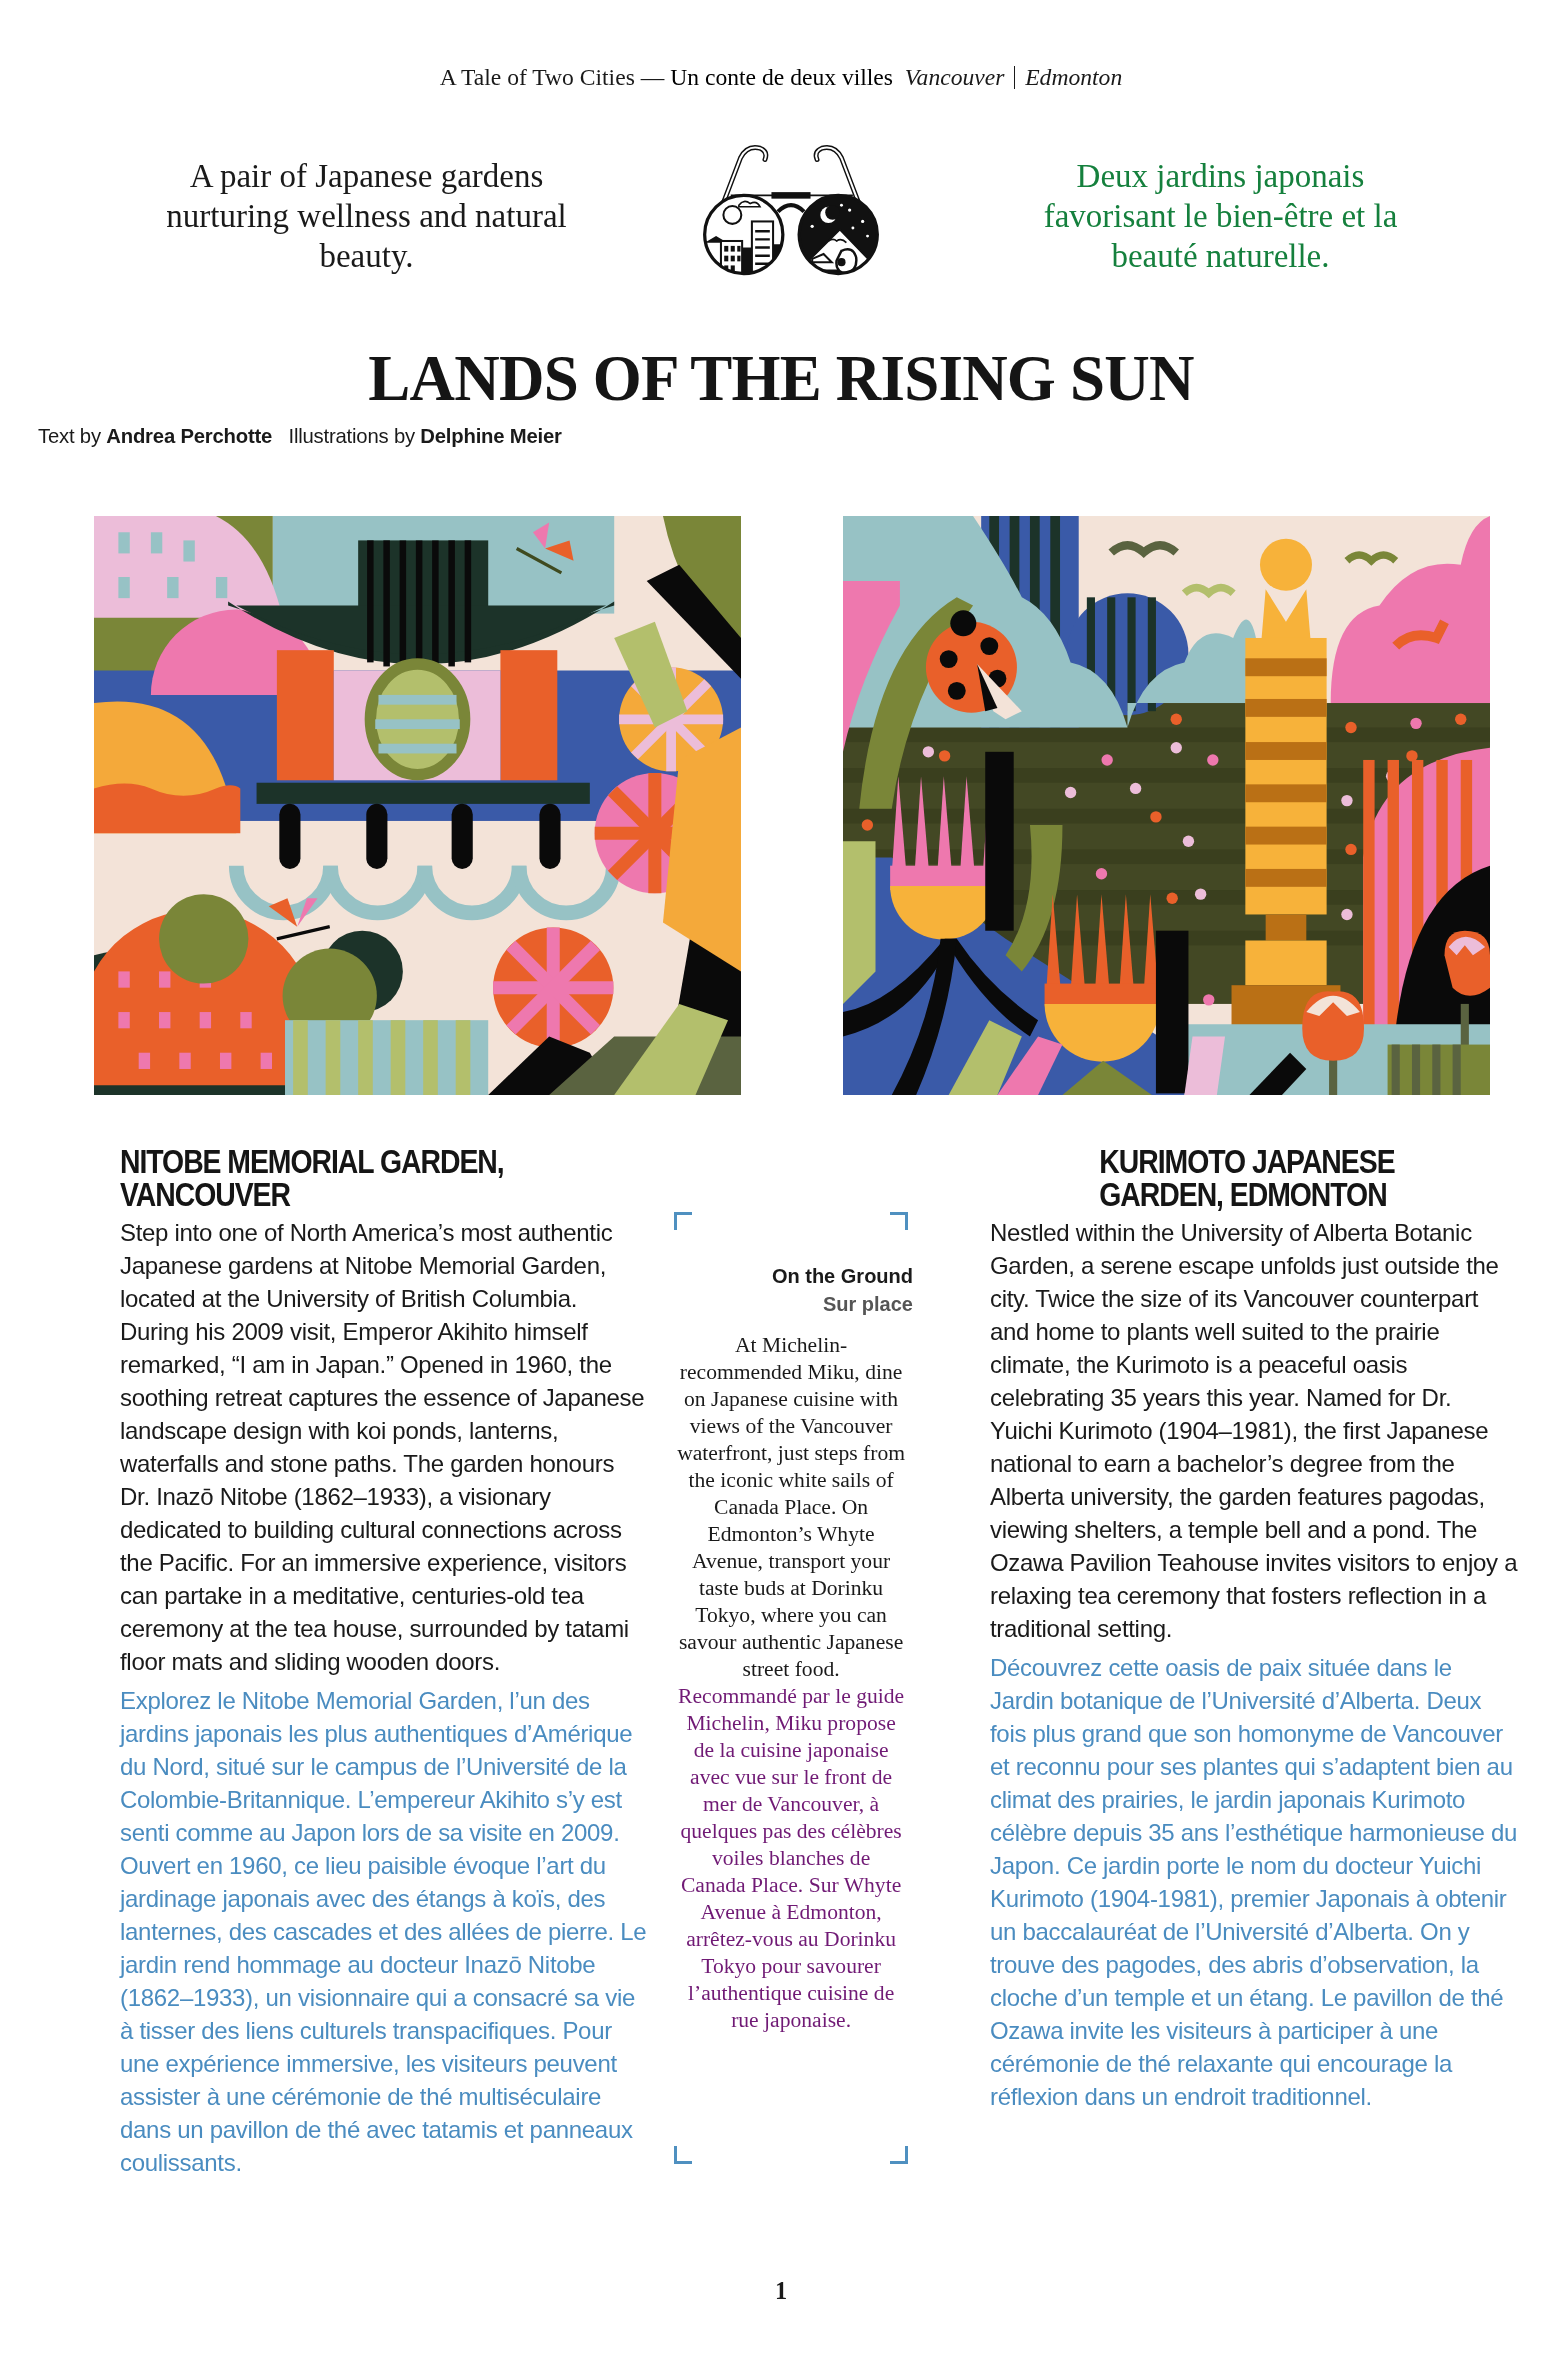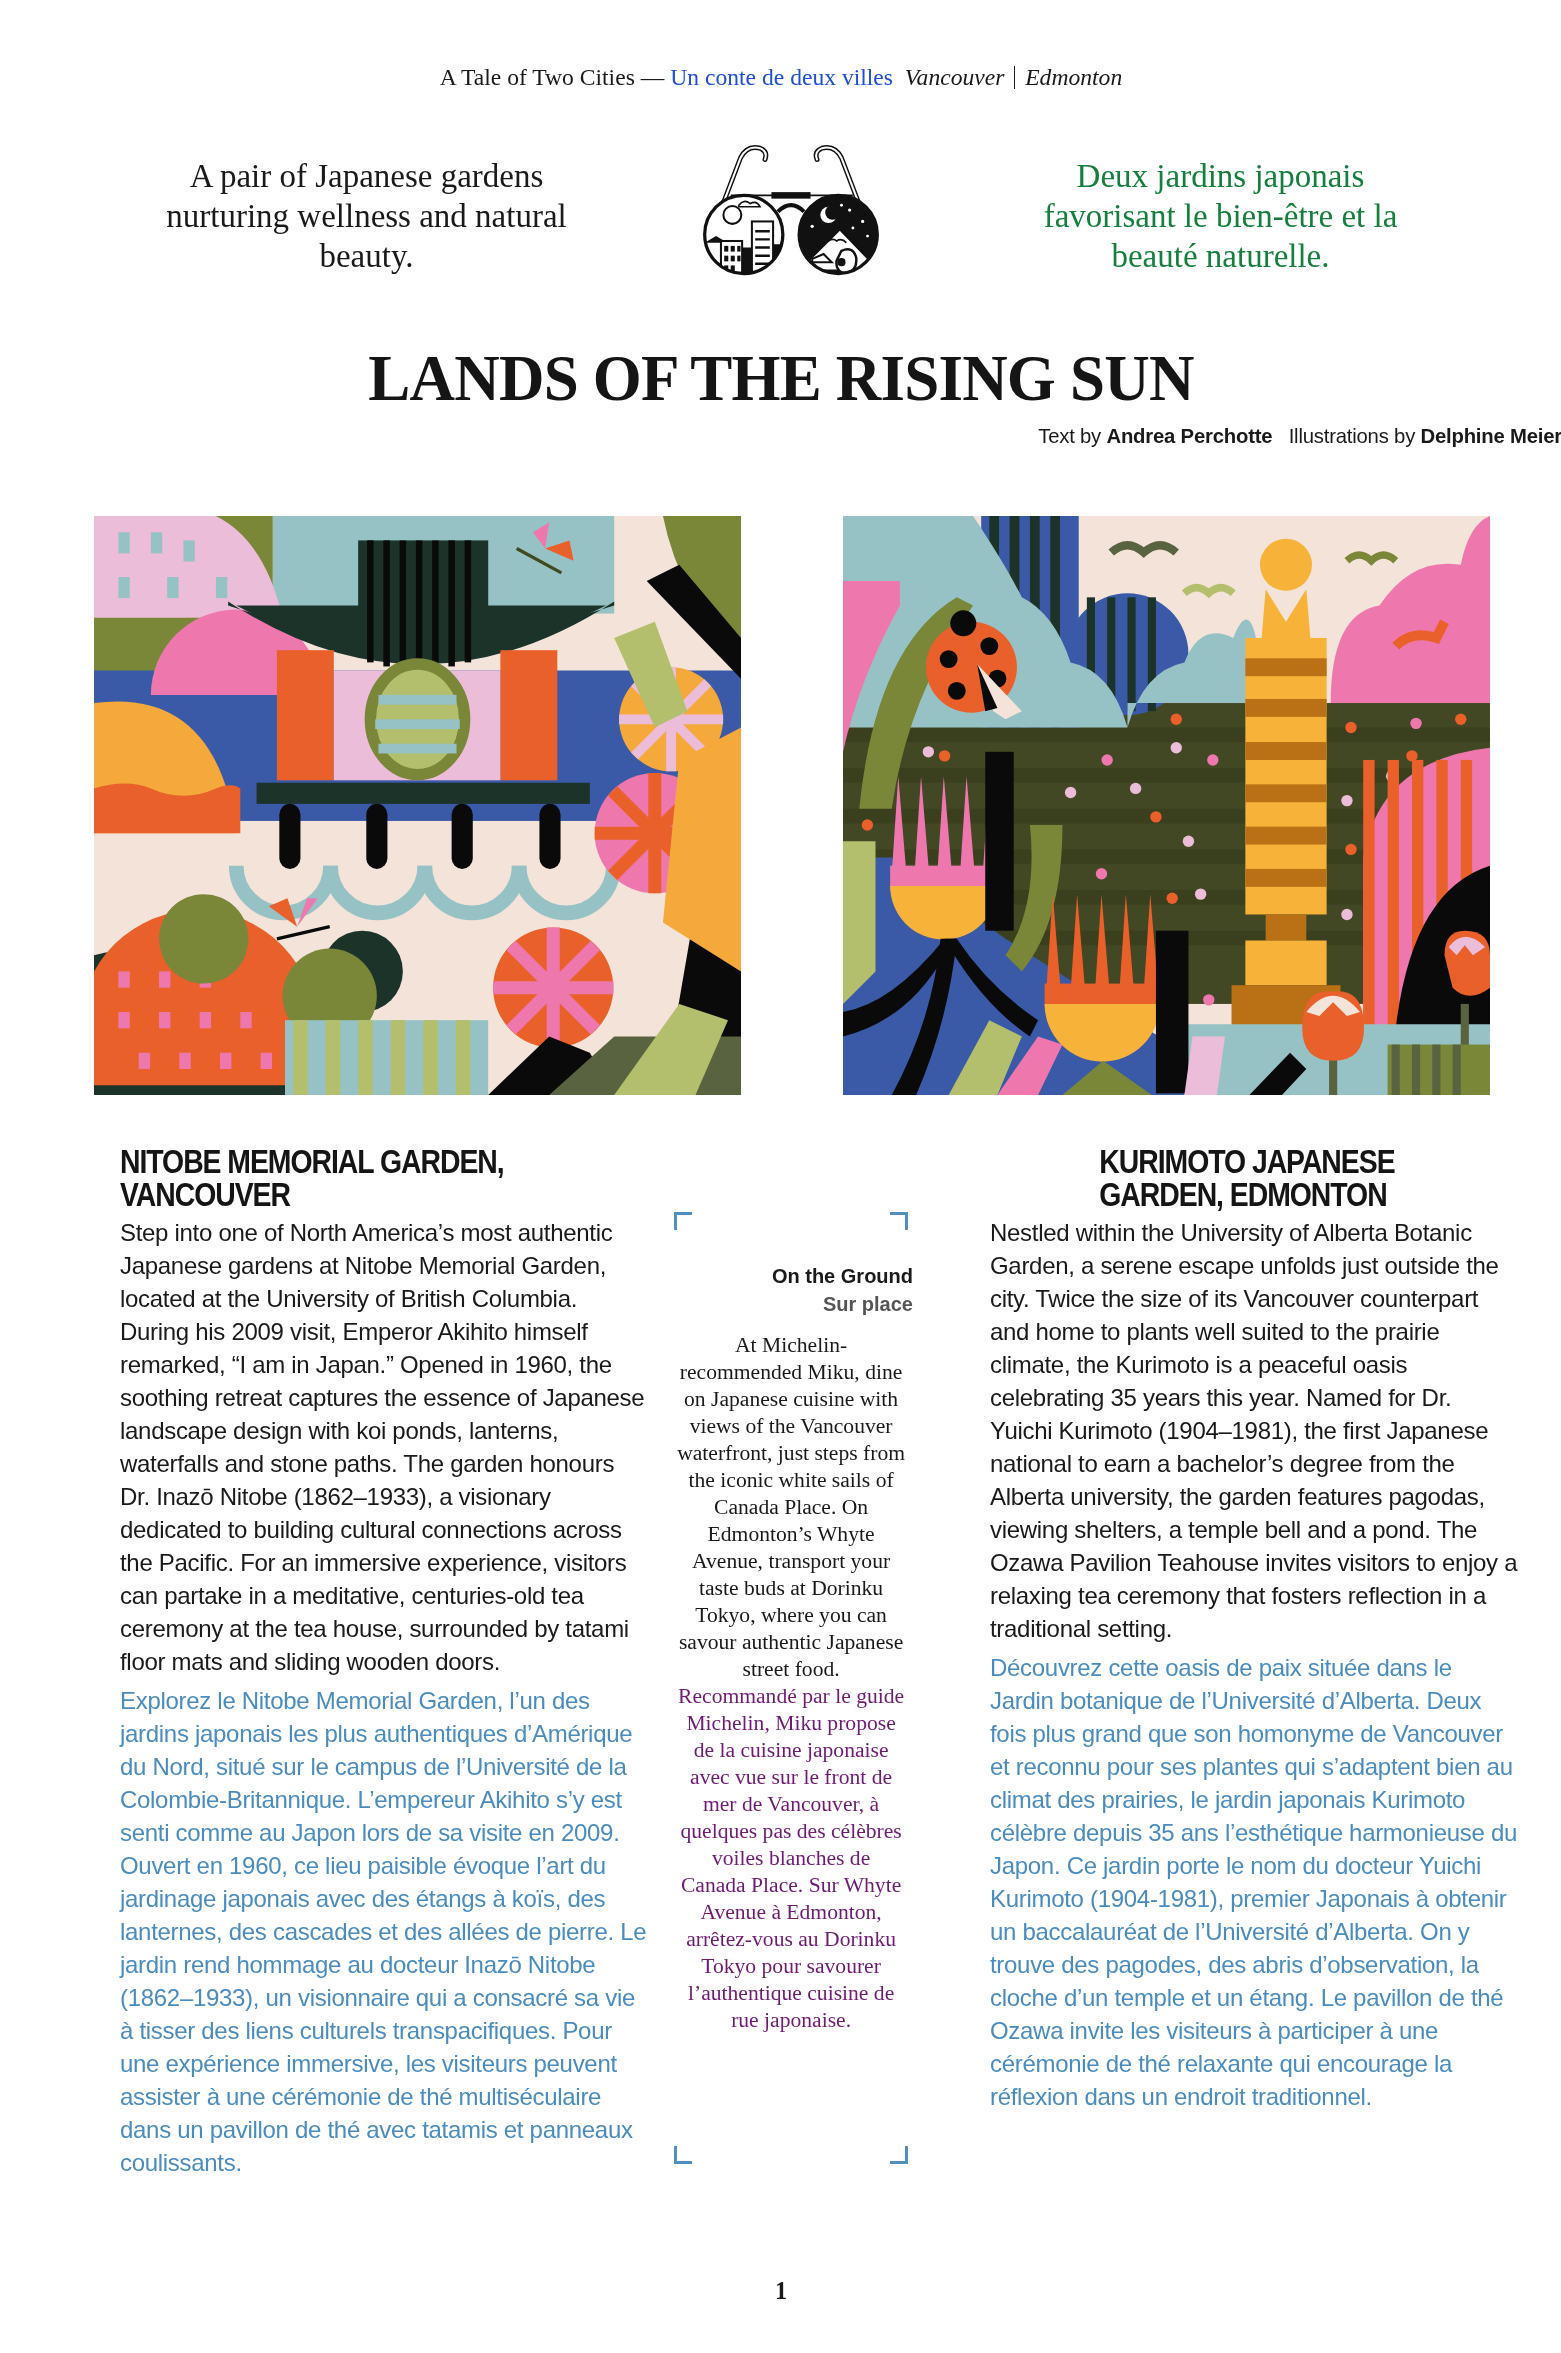--- a/index.html
+++ b/index.html
@@ -5,42 +5,42 @@
   * { margin: 0; padding: 0; box-sizing: border-box; }
   html, body { width: 1562px; height: 2354px; background: #ffffff; overflow: hidden; }
   body { position: relative; color: #1a1a1a; }
 
   
   .running-head {
     position: absolute; top: 63px; left: 0; width: 1562px;
     text-align: center; font-size: 23.6px; line-height: 29px;
     font-family: "Liberation Serif", serif; color: #1a1a1a;
   }
-  .running-head .fr { color: #1d4ed8; }
+  .running-head .fr { color: #000000; }
   .running-head .it { font-style: italic; }
   .running-head .bar { display: inline-block; width: 1.2px; height: 23px; background: #1a1a1a; vertical-align: -4.1px; margin: 0 9.8px; }
 
   
   .deck {
     position: absolute; top: 156px; width: 423px; text-align: center;
     font-family: "Liberation Serif", serif; font-size: 33px; line-height: 40px;
   }
   .deck.en { left: 155px; color: #1a1a1a; }
   .deck.fr { left: 1009px; color: #15803d; }
 
   .glasses { position: absolute; left: 690px; top: 140px; width: 202px; height: 140px; }
 
   .title {
     position: absolute; top: 342px; left: 0; width: 1562px; text-align: center;
     font-family: "Liberation Serif", serif; font-weight: bold;
     font-size: 63px; line-height: 73px; letter-spacing: -0.8px; color: #151515;
     transform: scaleY(1.05);
   }
   .byline {
-    position: absolute; top: 423px; left: 0; width: 1562px; text-align: right;
+    position: absolute; top: 423px; left: 0; width: 1562px; text-align: left;
     font-family: "Liberation Sans", sans-serif; font-size: 20.3px; line-height: 26px; color: #1a1a1a;
     letter-spacing: -0.2px;
     padding-left: 38px;
   }
   .byline b { font-weight: bold; }
 
   .illus { position: absolute; top: 516px; width: 647px; height: 579px; overflow: hidden; }
   .illus.left { left: 94px; }
   .illus.right { left: 843px; }
   .illus svg { width: 100%; height: 100%; display: block; }

